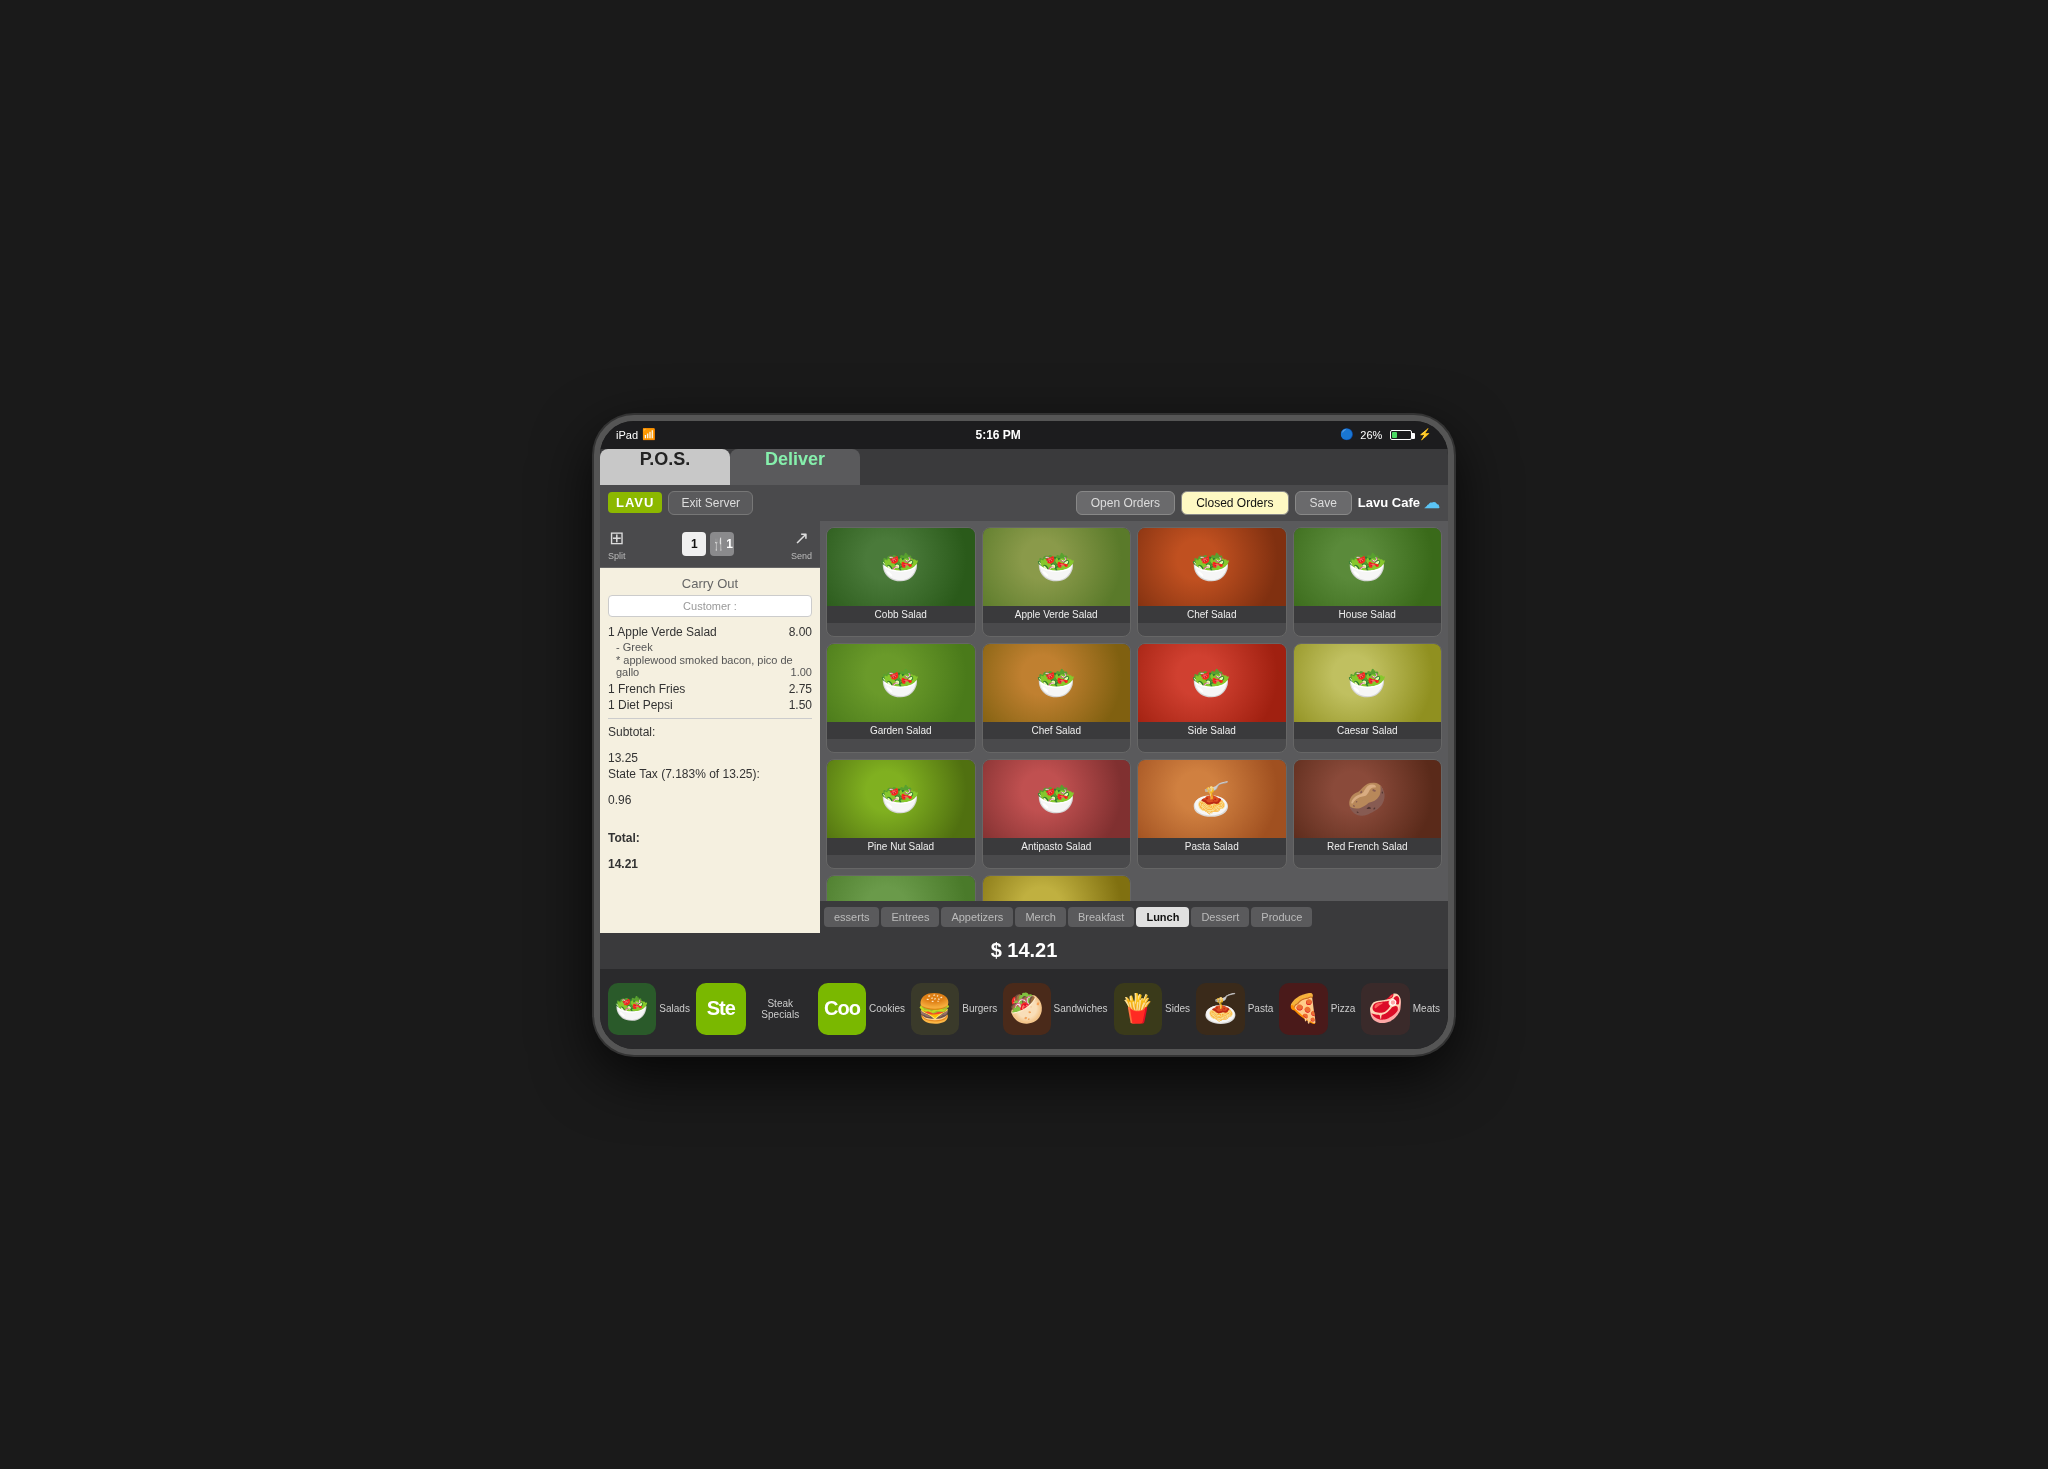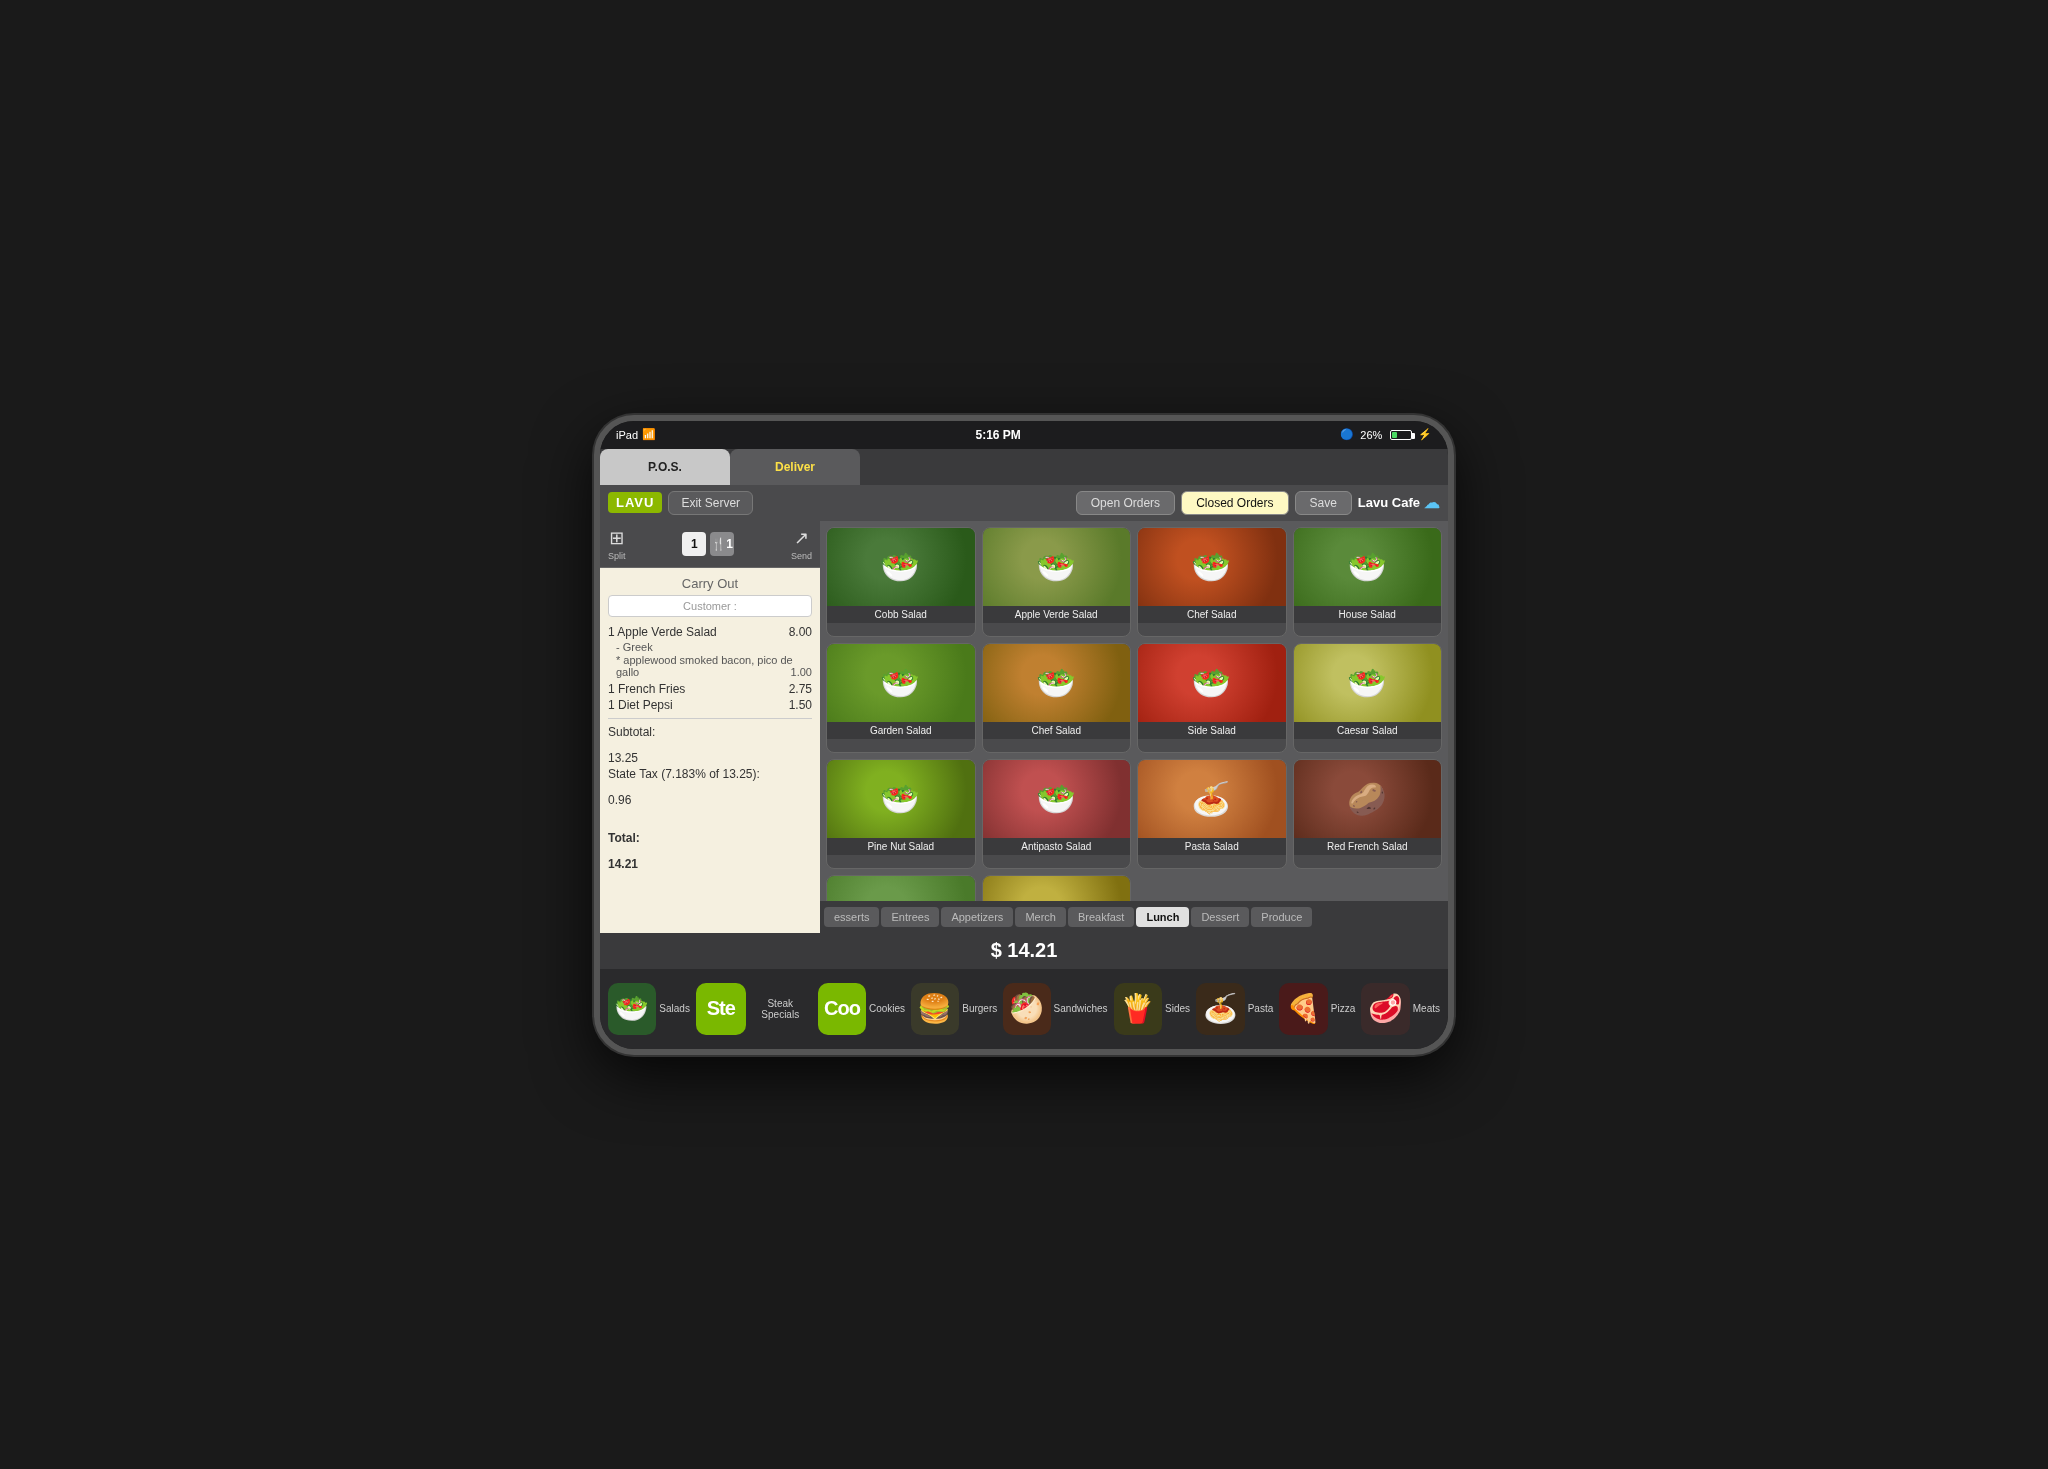--- a/index.html
+++ b/index.html
@@ -72,34 +72,33 @@
     
     .app-tabs {
       background: #3a3a3c;
       display: flex;
       height: 36px;
       flex-shrink: 0;
     }
     .app-tab {
       flex: 0 0 130px;
       display: flex;
-      align-items: center;
       justify-content: center;
-      font-size: 12px;
+      font-size: 18px;
       font-weight: 600;
       cursor: pointer;
       border-radius: 8px 8px 0 0;
     }
     .app-tab.active {
       background: #c8c8c8;
       color: #222;
     }
     .app-tab.inactive {
       background: #5a5a5c;
-      color: #fde047;
+      color: #86efac;
     }
 
     
     .toolbar {
       background: #4a4a4c;
       display: flex;
       align-items: center;
       height: 36px;
       padding: 0 8px;
       gap: 6px;

